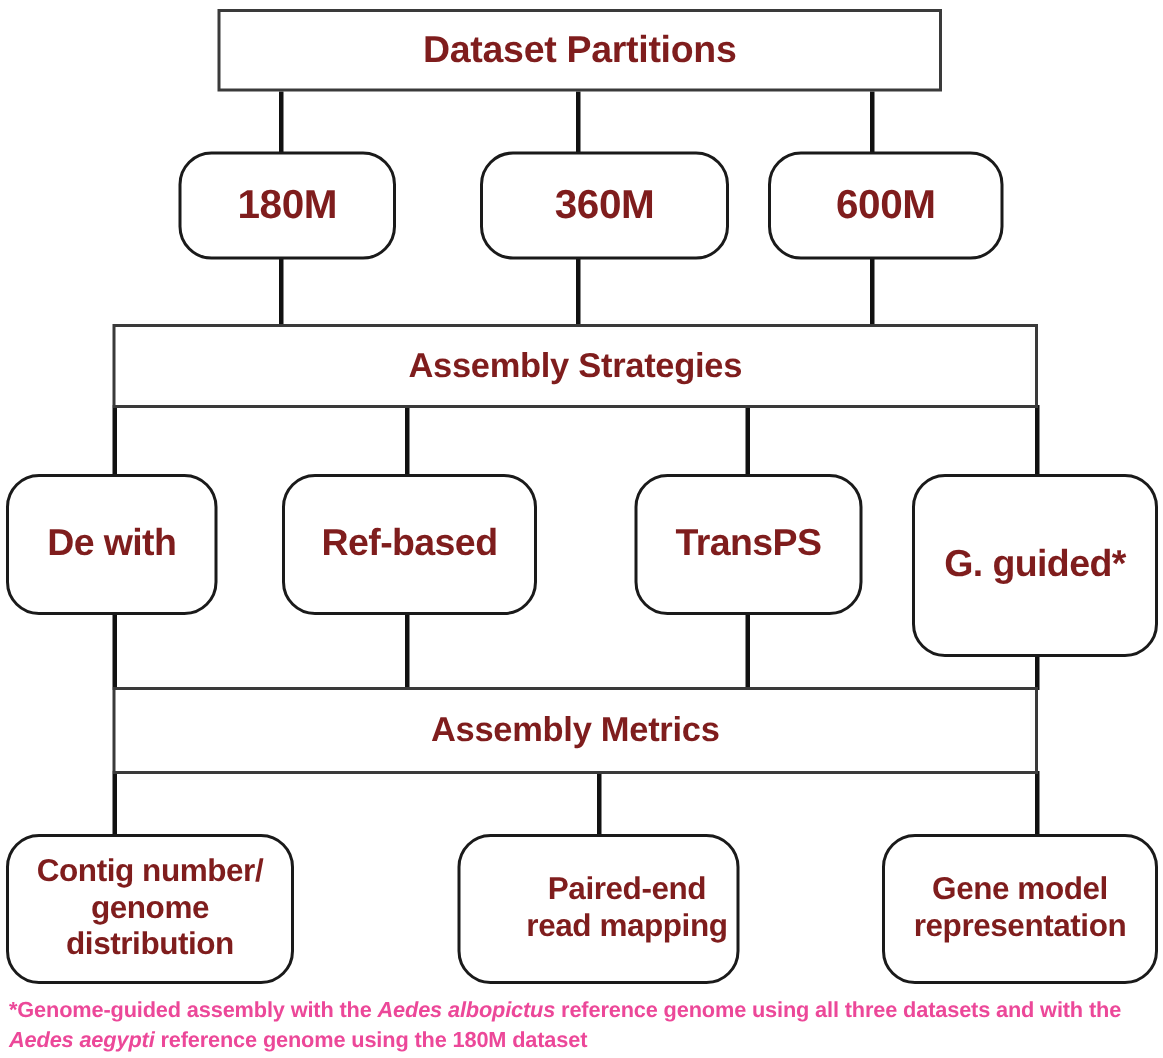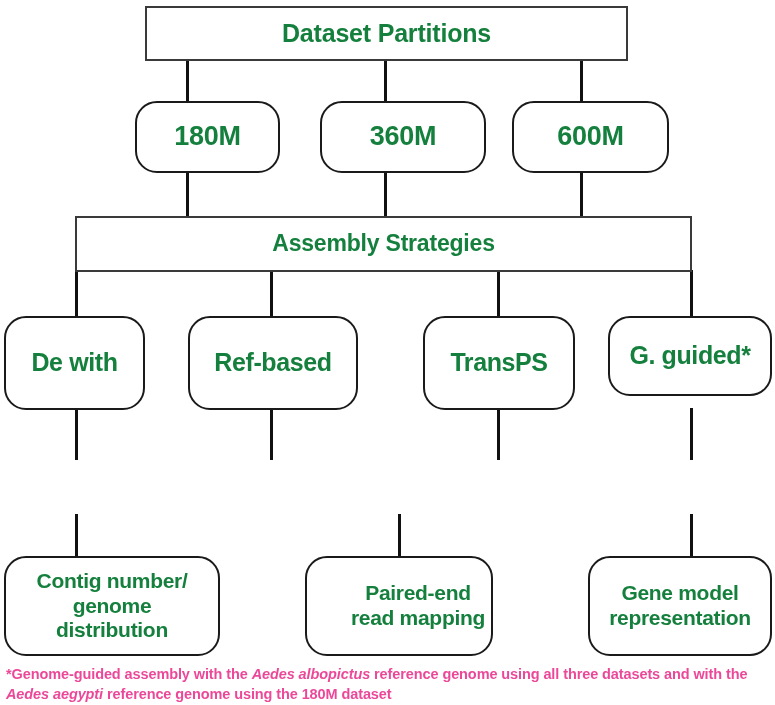--- a/index.html
+++ b/index.html
@@ -26,21 +26,21 @@
   
   .node {
     position: absolute;
     box-sizing: border-box;
     background: #ffffff;
     border: 2.5px solid #1a1a1a;
     display: flex;
     align-items: center;
     justify-content: center;
     text-align: center;
-    color: #15803d;
+    color: #7f1d1d;
     font-weight: bold;
     line-height: 1.18;
     z-index: 3;
   }
   .node.rect { border-radius: 0px; border-color: #3a3a3a; }
   .node.round { border-radius: 22px; }
 
   
   .bar-title { font-size: 25px; letter-spacing: -0.2px; }
   .group-title { font-size: 23px; letter-spacing: -0.2px; }
@@ -78,21 +78,21 @@
 <div id="diagram">
 
   <div class="node rect bar-title" style="left:145px; top:6px; width:483px; height:55px;">
     <span>Dataset Partitions</span>
   </div>
 
   <div class="vline" style="left:186px; top:59px; height:44px;"></div>
   <div class="vline" style="left:384px; top:59px; height:44px;"></div>
   <div class="vline" style="left:580px; top:59px; height:44px;"></div>
 
-  <div class="node round lbl-partition" style="left:135px; top:101px; width:145px; height:72px;">
+  <div class="node round lbl-partition" style="left:119px; top:101px; width:145px; height:72px;">
     <span>180M</span>
   </div>
 
   <div class="node round lbl-partition" style="left:320px; top:101px; width:166px; height:72px;">
     <span>360M</span>
   </div>
 
   <div class="node round lbl-partition" style="left:512px; top:101px; width:157px; height:72px;">
     <span>600M</span>
   </div>
@@ -115,35 +115,38 @@
   </div>
 
   <div class="node round lbl-strategy" style="left:188px; top:316px; width:170px; height:94px;">
     <span>Ref-based</span>
   </div>
 
   <div class="node round lbl-strategy" style="left:423px; top:316px; width:152px; height:94px;">
     <span>TransPS</span>
   </div>
 
-  <div class="node round lbl-strategy" style="left:608px; top:316px; width:164px; height:80px;">
+  <div class="node round lbl-strategy" style="left:608px; top:316px; width:164px; height:122px;">
     <span>G. guided*</span>
   </div>
 
   <div class="vline" style="left:75px;  top:408px; height:52px;"></div>
   <div class="vline" style="left:270px; top:408px; height:52px;"></div>
   <div class="vline" style="left:497px; top:408px; height:52px;"></div>
   <div class="vline" style="left:690px; top:408px; height:52px;"></div>
 
+  <div class="node rect group-title" style="left:75px; top:458px; width:617px; height:58px;">
+    <span>Assembly Metrics</span>
+  </div>
 
   <div class="vline" style="left:75px;  top:514px; height:44px;"></div>
   <div class="vline" style="left:398px; top:514px; height:44px;"></div>
   <div class="vline" style="left:690px; top:514px; height:44px;"></div>
 
-  <div class="node round lbl-metric" style="left:4px; top:556px; width:216px; height:100px;">
+  <div class="node round lbl-metric" style="left:4px; top:556px; width:192px; height:100px;">
     <span>
       <span>Contig number/</span><br>
       <span>genome</span><br>
       <span>distribution</span>
     </span>
   </div>
 
   <div class="node round lbl-metric" style="left:305px; top:556px; width:188px; height:100px;justify-content:flex-end;">
     <span>
       <span>Paired-end</span><br>

